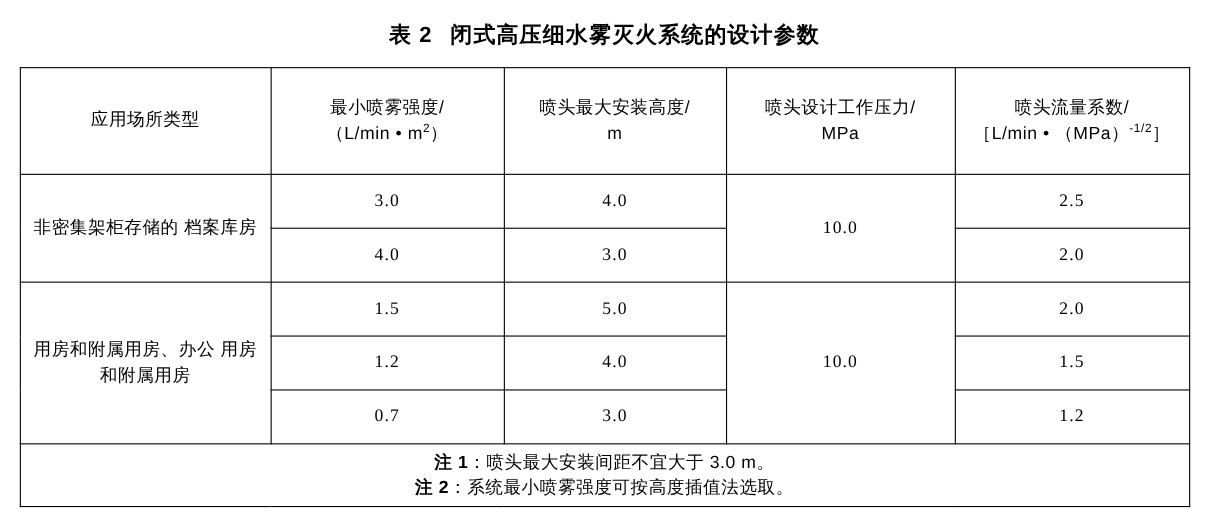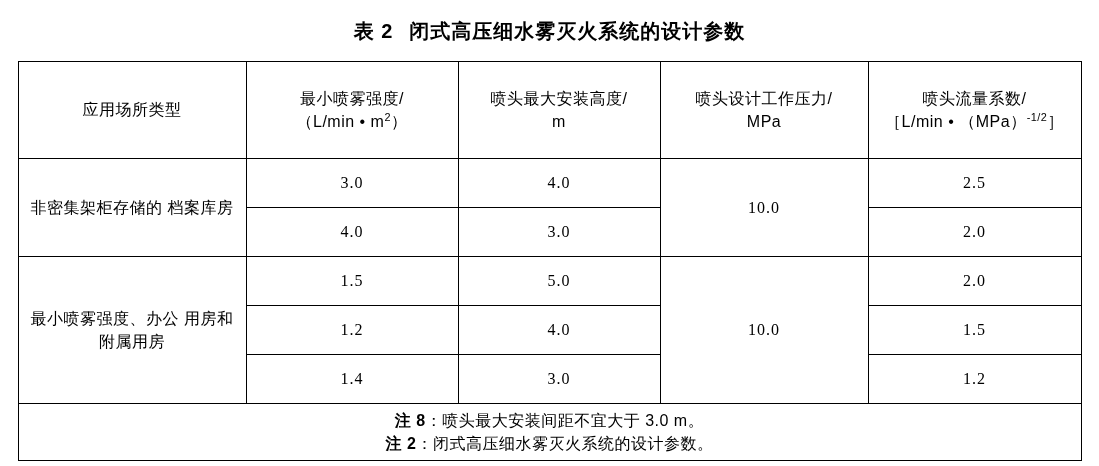--- a/index.html
+++ b/index.html
@@ -142,41 +142,41 @@
         <td class="val">2.5</td>
       </tr>
       <tr>
         <td class="val">4.0</td>
         <td class="val">3.0</td>
         <td class="val">2.0</td>
       </tr>
 
       <tr>
         <td class="rowhdr" rowspan="3">
-          <span class="line">最小喷雾强度、办公</span>
+          <span class="line">用房和附属用房、办公</span>
           <span class="line">用房和附属用房</span>
         </td>
         <td class="val">1.5</td>
         <td class="val">5.0</td>
         <td class="val" rowspan="3">10.0</td>
         <td class="val">2.0</td>
       </tr>
       <tr>
         <td class="val">1.2</td>
         <td class="val">4.0</td>
         <td class="val">1.5</td>
       </tr>
       <tr>
-        <td class="val">1.4</td>
+        <td class="val">0.7</td>
         <td class="val">3.0</td>
         <td class="val">1.2</td>
       </tr>
 
       <tr>
         <td class="notes" colspan="5">
-          <span class="note-line"><span class="note-label">注 8</span><span>：喷头最大安装间距不宜大于 3.0 m。</span></span>
-          <span class="note-line"><span class="note-label">注 2</span><span>：闭式高压细水雾灭火系统的设计参数。</span></span>
+          <span class="note-line"><span class="note-label">注 1</span><span>：喷头最大安装间距不宜大于 3.0 m。</span></span>
+          <span class="note-line"><span class="note-label">注 2</span><span>：系统最小喷雾强度可按高度插值法选取。</span></span>
         </td>
       </tr>
     </tbody>
   </table>
 
 </div>
 
 </body></html>

